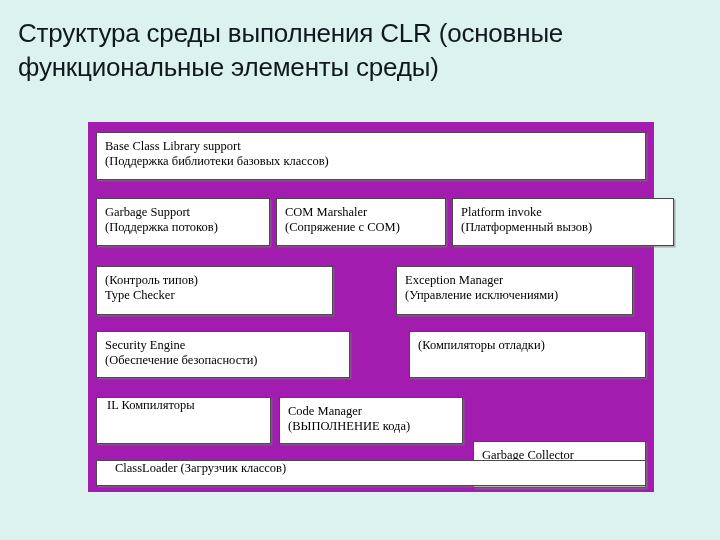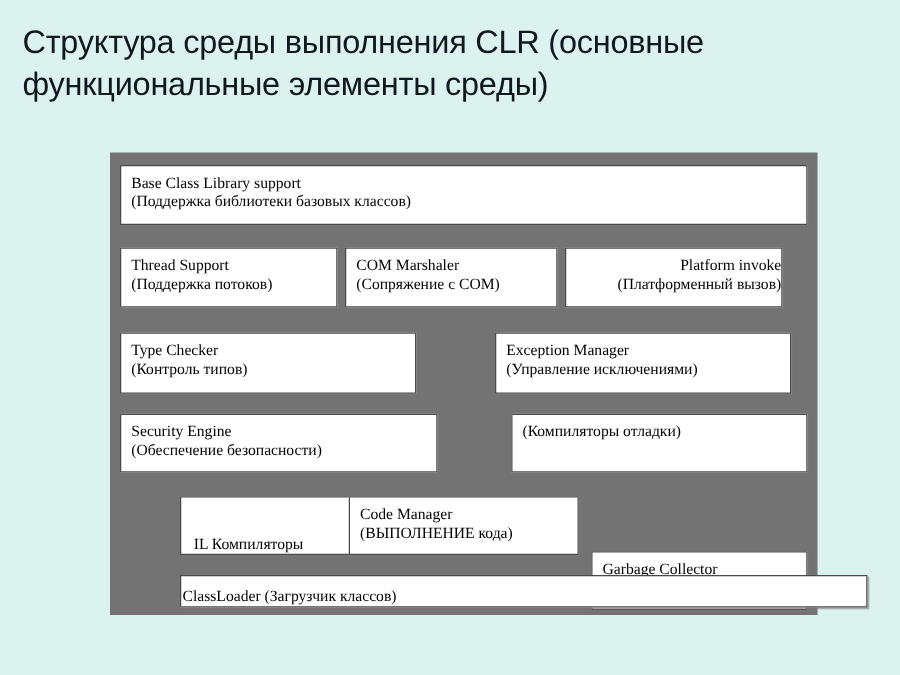--- a/index.html
+++ b/index.html
@@ -35,21 +35,21 @@
     white-space: pre-line;
   }
 
   
   .canvas {
     position: absolute;
     left: 88px;
     top: 122px;
     width: 566px;
     height: 370px;
-    background: #737373;
+    background: #a21caf;
   }
 
   .row {
     position: absolute;
     left: 0;
     width: 100%;
   }
 
   .box {
     position: absolute;
@@ -64,24 +64,23 @@
     padding: 6px 0 0 8px;
     overflow: hidden;
   }
   .box .ln {
     display: block;
     white-space: nowrap;
   }
   .box.center-v {
     display: flex;
     flex-direction: column;
-    justify-content: flex-end;
+    justify-content: flex-start;
     padding-top: 0;
     padding-bottom: 0;
-    margin-left: 48px;
   }
 </style>
 </head>
 <body>
 
 <div class="slide">
 
   <div class="title">Структура среды выполнения CLR (основные
 функциональные элементы среды)</div>
 
@@ -89,37 +88,37 @@
 
     <div class="row">
       <div class="box" style="left:8px; top:10px; width:550px; height:48px;">
         <span class="ln">Base Class Library support</span>
         <span class="ln">(Поддержка библиотеки базовых классов)</span>
       </div>
     </div>
 
     <div class="row">
       <div class="box" style="left:8px; top:76px; width:174px; height:48px;">
-        <span class="ln">Thread Support</span>
+        <span class="ln">Garbage Support</span>
         <span class="ln">(Поддержка потоков)</span>
       </div>
       <div class="box" style="left:188px; top:76px; width:170px; height:48px;">
         <span class="ln">COM Marshaler</span>
         <span class="ln">(Сопряжение с COM)</span>
       </div>
-      <div class="box" style="left:364px; top:76px; width:174px; height:48px;text-align:right;">
+      <div class="box" style="left:364px; top:76px; width:222px; height:48px;">
         <span class="ln">Platform invoke</span>
         <span class="ln">(Платформенный вызов)</span>
       </div>
     </div>
 
     <div class="row">
       <div class="box" style="left:8px; top:144px; width:237px; height:49px;">
+        <span class="ln">(Контроль типов)</span>
         <span class="ln">Type Checker</span>
-        <span class="ln">(Контроль типов)</span>
       </div>
       <div class="box" style="left:282px; top:144px; width:237px; height:49px;margin-left:26px;">
         <span class="ln">Exception Manager</span>
         <span class="ln">(Управление исключениями)</span>
       </div>
     </div>
 
     <div class="row">
       <div class="box" style="left:8px; top:209px; width:254px; height:47px;">
         <span class="ln">Security Engine</span>
@@ -138,19 +137,19 @@
         <span class="ln">Code Manager</span>
         <span class="ln">(ВЫПОЛНЕНИЕ кода)</span>
       </div>
       <div class="box" style="left:385px; top:275px; width:173px; height:47px;margin-top:44px;">
         <span class="ln">Garbage Collector</span>
         <span class="ln">(Сборщик мусора)</span>
       </div>
     </div>
 
     <div class="row">
-      <div class="box center-v" style="left:8px; top:338px; width:550px; height:26px; padding-left:1px;">
+      <div class="box center-v" style="left:8px; top:338px; width:550px; height:26px; padding-left:18px;">
         <span class="ln">ClassLoader (Загрузчик классов)</span>
       </div>
     </div>
 
   </div>
 </div>
 
 </body></html>

